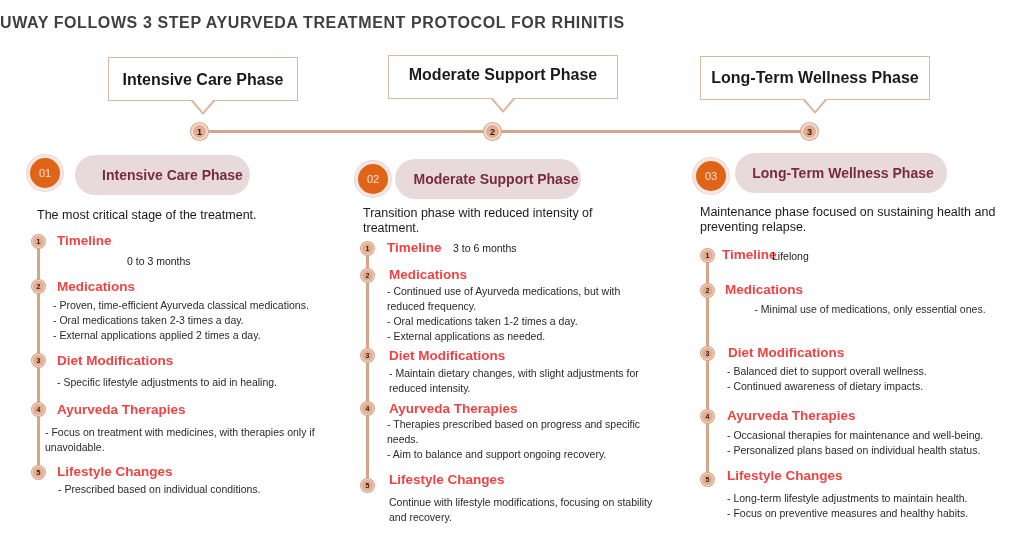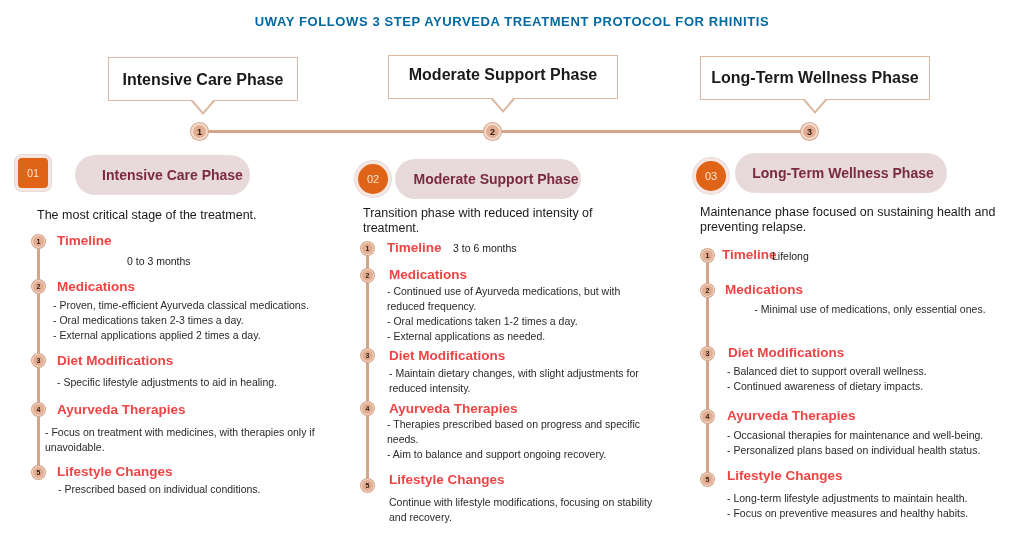--- a/index.html
+++ b/index.html
@@ -1,21 +1,21 @@
 <!DOCTYPE html>
 <html><head>
 <meta charset="utf-8">
 <style>
   * { box-sizing: border-box; margin: 0; padding: 0; }
   html, body { width: 1024px; height: 536px; background: #ffffff; overflow: hidden; }
   body { position: relative; font-family: "Liberation Sans", "DejaVu Sans", sans-serif; color: #1a1a1a; }
 
   .title {
-    position: absolute; left: 0; top: 14px; width: 1024px; text-align: center;
-    font-size: 13px; font-weight: bold; letter-spacing: 0.6px; color: #0369a1;
+    position: absolute; left: 0; top: 14px; width: 1024px; 
+    font-size: 16px; font-weight: bold; letter-spacing: 0.6px; color: #404040;
   }
 
   
   .callout {
     position: absolute; height: 44px; border: 1.5px solid #dcb8a0; background: #fff;
     font-size: 16px; font-weight: bold; color: #1a1a1a;
     display: flex; align-items: center; justify-content: center; white-space: nowrap;
   }
   .callout::after, .callout::before {
     content: ""; position: absolute; left: 50%; width: 0; height: 0; border-style: solid;
@@ -75,21 +75,21 @@
   <div class="track"></div>
   <div class="step-dot" style="left:191px; top:123px;">1</div>
   <div class="step-dot" style="left:484px; top:123px;">2</div>
   <div class="step-dot" style="left:801px; top:123px;">3</div>
 </div>
 
 <section>
   <div class="pill" style="left:75px; top:155px; width:175px;">
     <span style="margin-left:20px">Intensive Care Phase</span>
   </div>
-  <div class="num-badge" style="left:15px; top:155px;border-radius:7px;">01</div>
+  <div class="num-badge" style="left:27px; top:155px;">01</div>
   <div class="desc" style="left:37px; top:208px; width:280px;">The most critical stage of the treatment.</div>
 
   <div class="vline" style="left:37px; top:241px; height:232px;"></div>
 
   <div>
     <div class="item-dot" style="left:32px; top:235px;">1</div>
     <div class="item-head" style="left:57px; top:233px;">Timeline</div>
     <div class="item-inline" style="left:88px; top:255px;padding-left:39px;">0 to 3 months</div>
   </div>
   <div>

